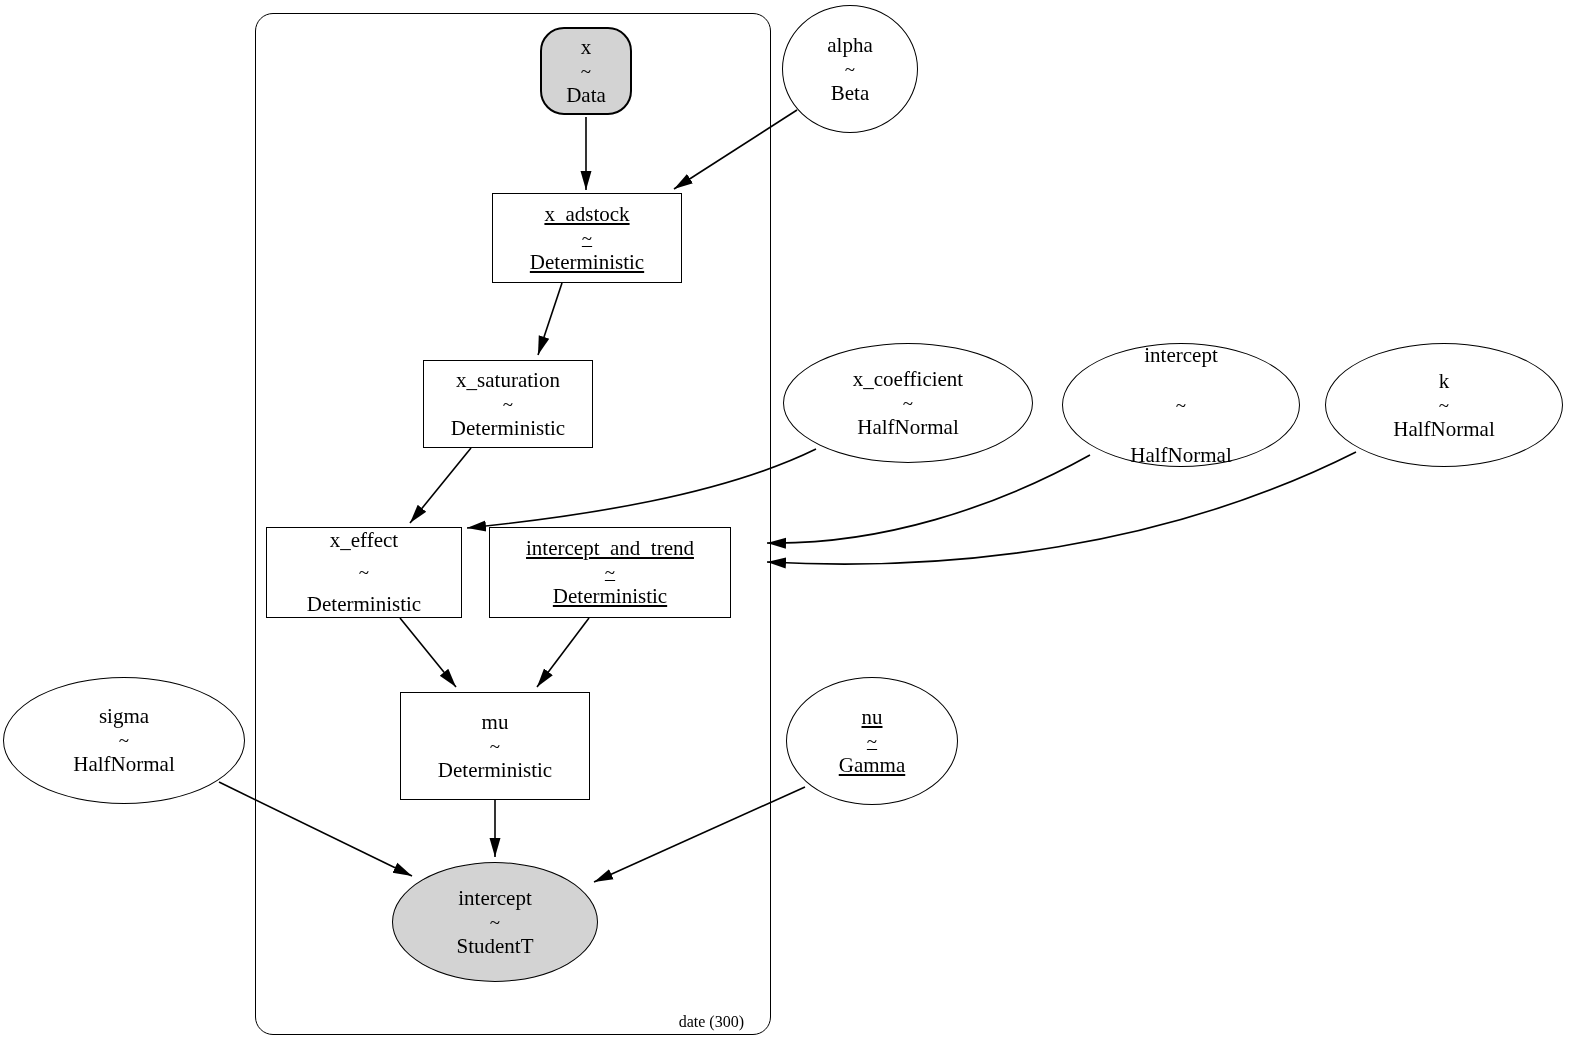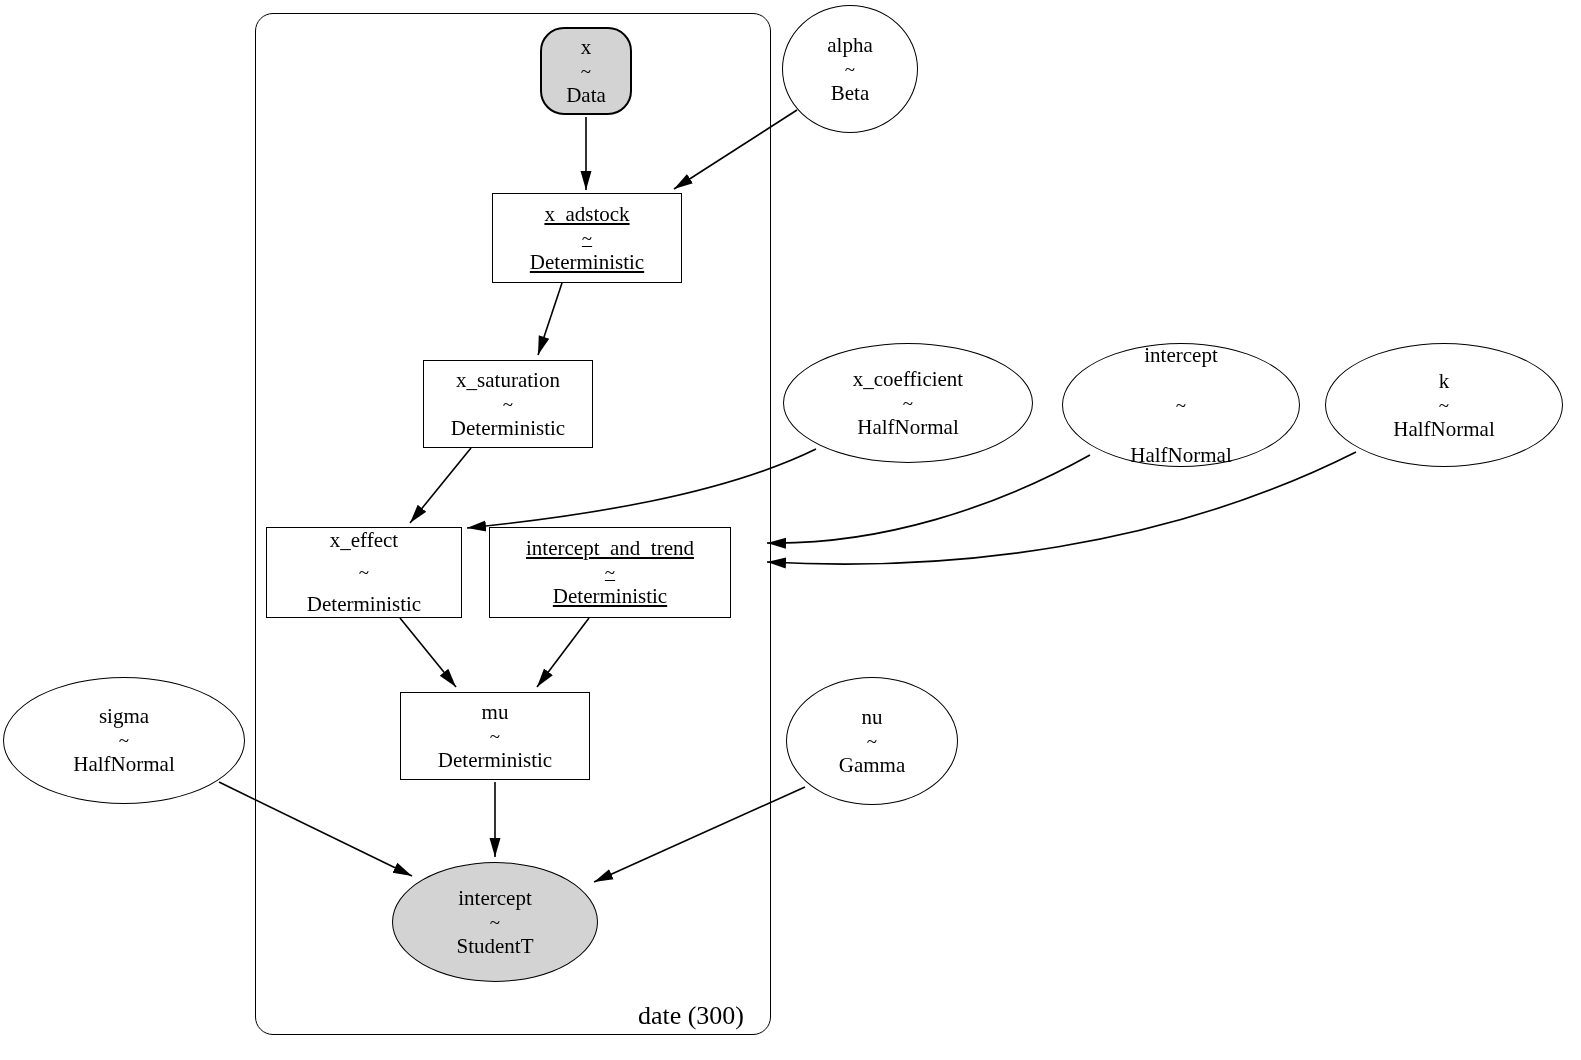--- a/index.html
+++ b/index.html
@@ -26,22 +26,22 @@
   .plate {
     position: absolute;
     border: 1.5px solid #000000;
     border-radius: 18px;
     box-sizing: border-box;
     background: transparent;
   }
   .plate-label {
     position: absolute;
     right: 26px;
-    bottom: 6px;
-    font-size: 26px;
+    bottom: 0;
+    font-size: 16px;
     line-height: 24px;
     white-space: nowrap;
   }
   .node {
     position: absolute;
     display: flex;
     flex-direction: column;
     align-items: center;
     justify-content: center;
     text-align: center;
@@ -123,31 +123,31 @@
     <div class="node box" style="left: 266px; top: 526.5px; width: 196px; height: 91px; justify-content: space-between;">
       <span class="ln-name">x_effect</span>
       <span class="ln-tilde">~</span>
       <span class="ln-dist">Deterministic</span>
     </div>
     <div class="node box" style="left: 489px; top: 526.5px; width: 242px; height: 91px; text-decoration: underline;">
       <span class="ln-name">intercept_and_trend</span>
       <span class="ln-tilde">~</span>
       <span class="ln-dist">Deterministic</span>
     </div>
-    <div class="node box" style="left: 400px; top: 692px; width: 190px; height: 88px;">
+    <div class="node box" style="left: 400px; top: 692px; width: 190px; height: 108px;">
       <span class="ln-name">mu</span>
       <span class="ln-tilde">~</span>
       <span class="ln-dist">Deterministic</span>
     </div>
     <div class="node ellipse" style="left: 3px; top: 676.5px; width: 242px; height: 127px;">
       <span class="ln-name">sigma</span>
       <span class="ln-tilde">~</span>
       <span class="ln-dist">HalfNormal</span>
     </div>
-    <div class="node ellipse" style="left: 786px; top: 677px; width: 172px; height: 128px;">
+    <div class="node ellipse" style="left: 786px; top: 677px; width: 172px; height: 128px; text-decoration: underline;">
       <span class="ln-name">nu</span>
       <span class="ln-tilde">~</span>
       <span class="ln-dist">Gamma</span>
     </div>
     <div class="node ellipse filled" style="left: 392px; top: 862px; width: 206px; height: 120px;">
       <span class="ln-name">intercept</span>
       <span class="ln-tilde">~</span>
       <span class="ln-dist">StudentT</span>
     </div>
   </div>

